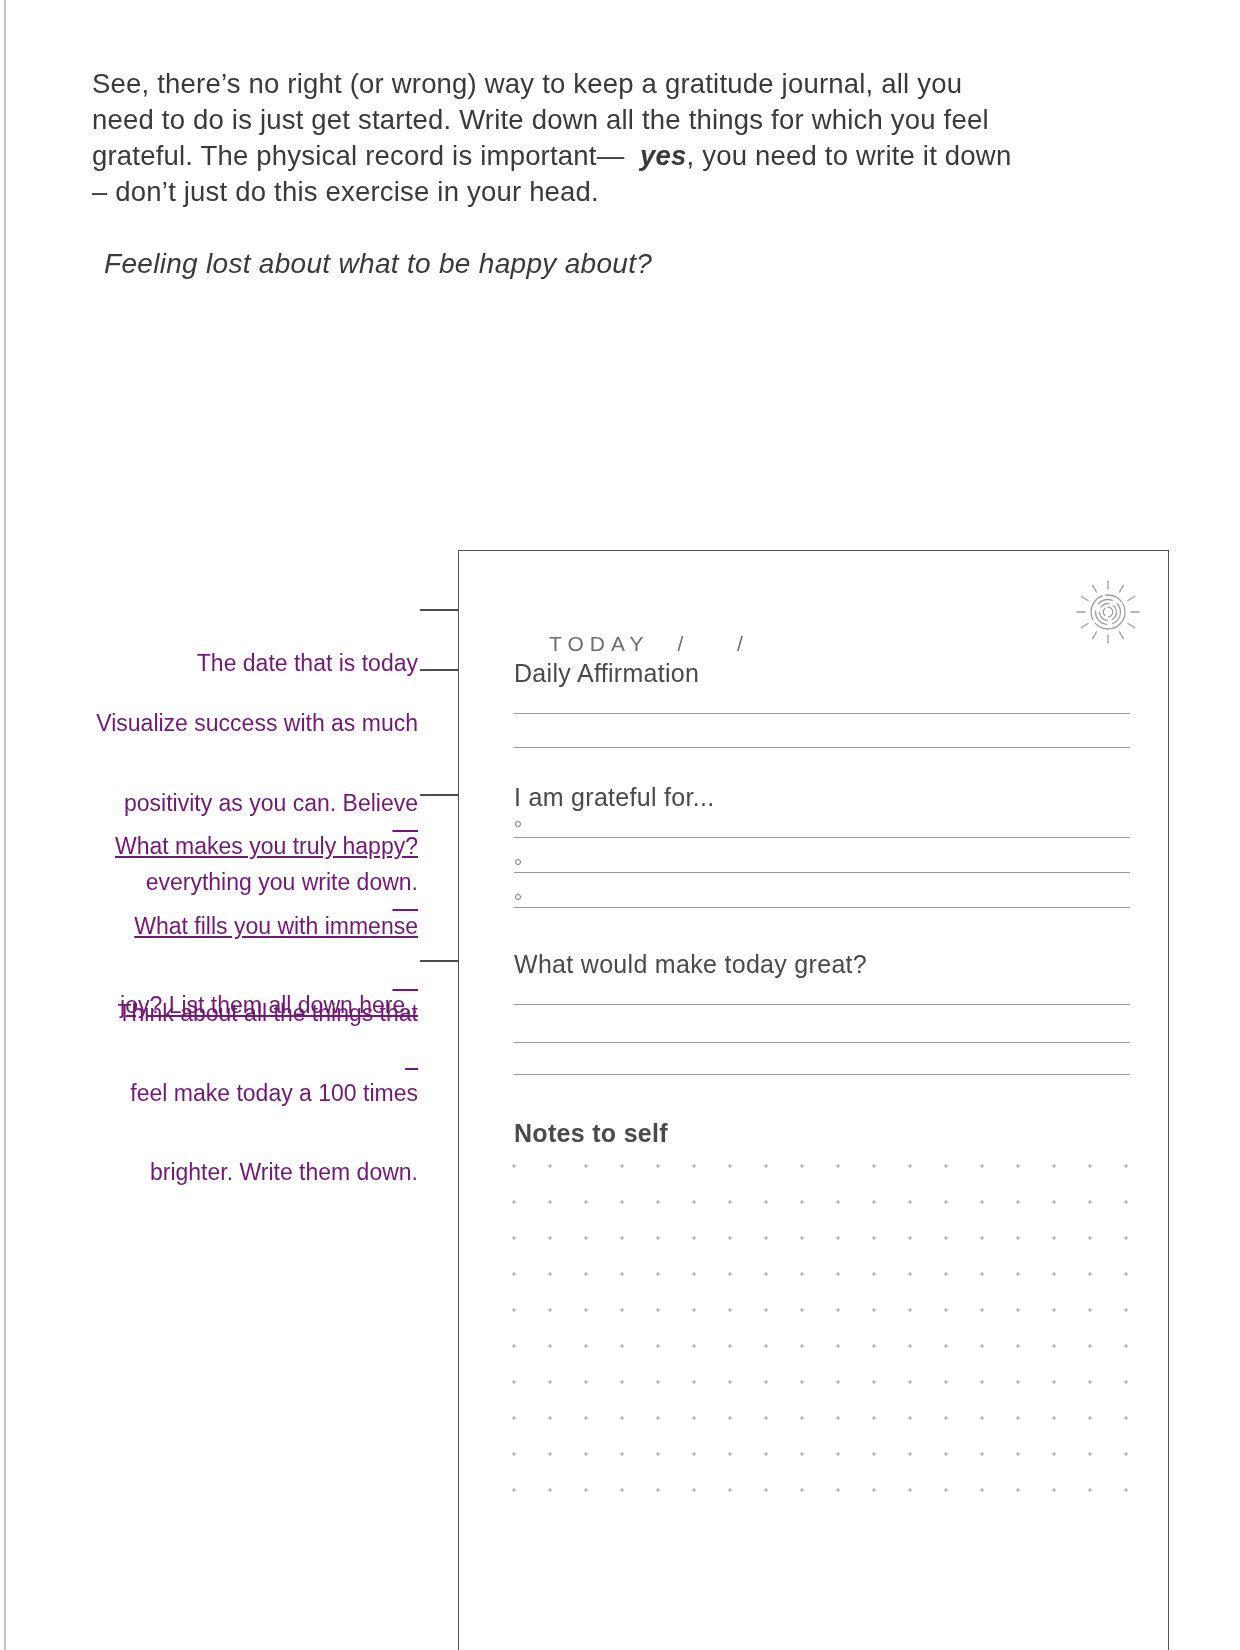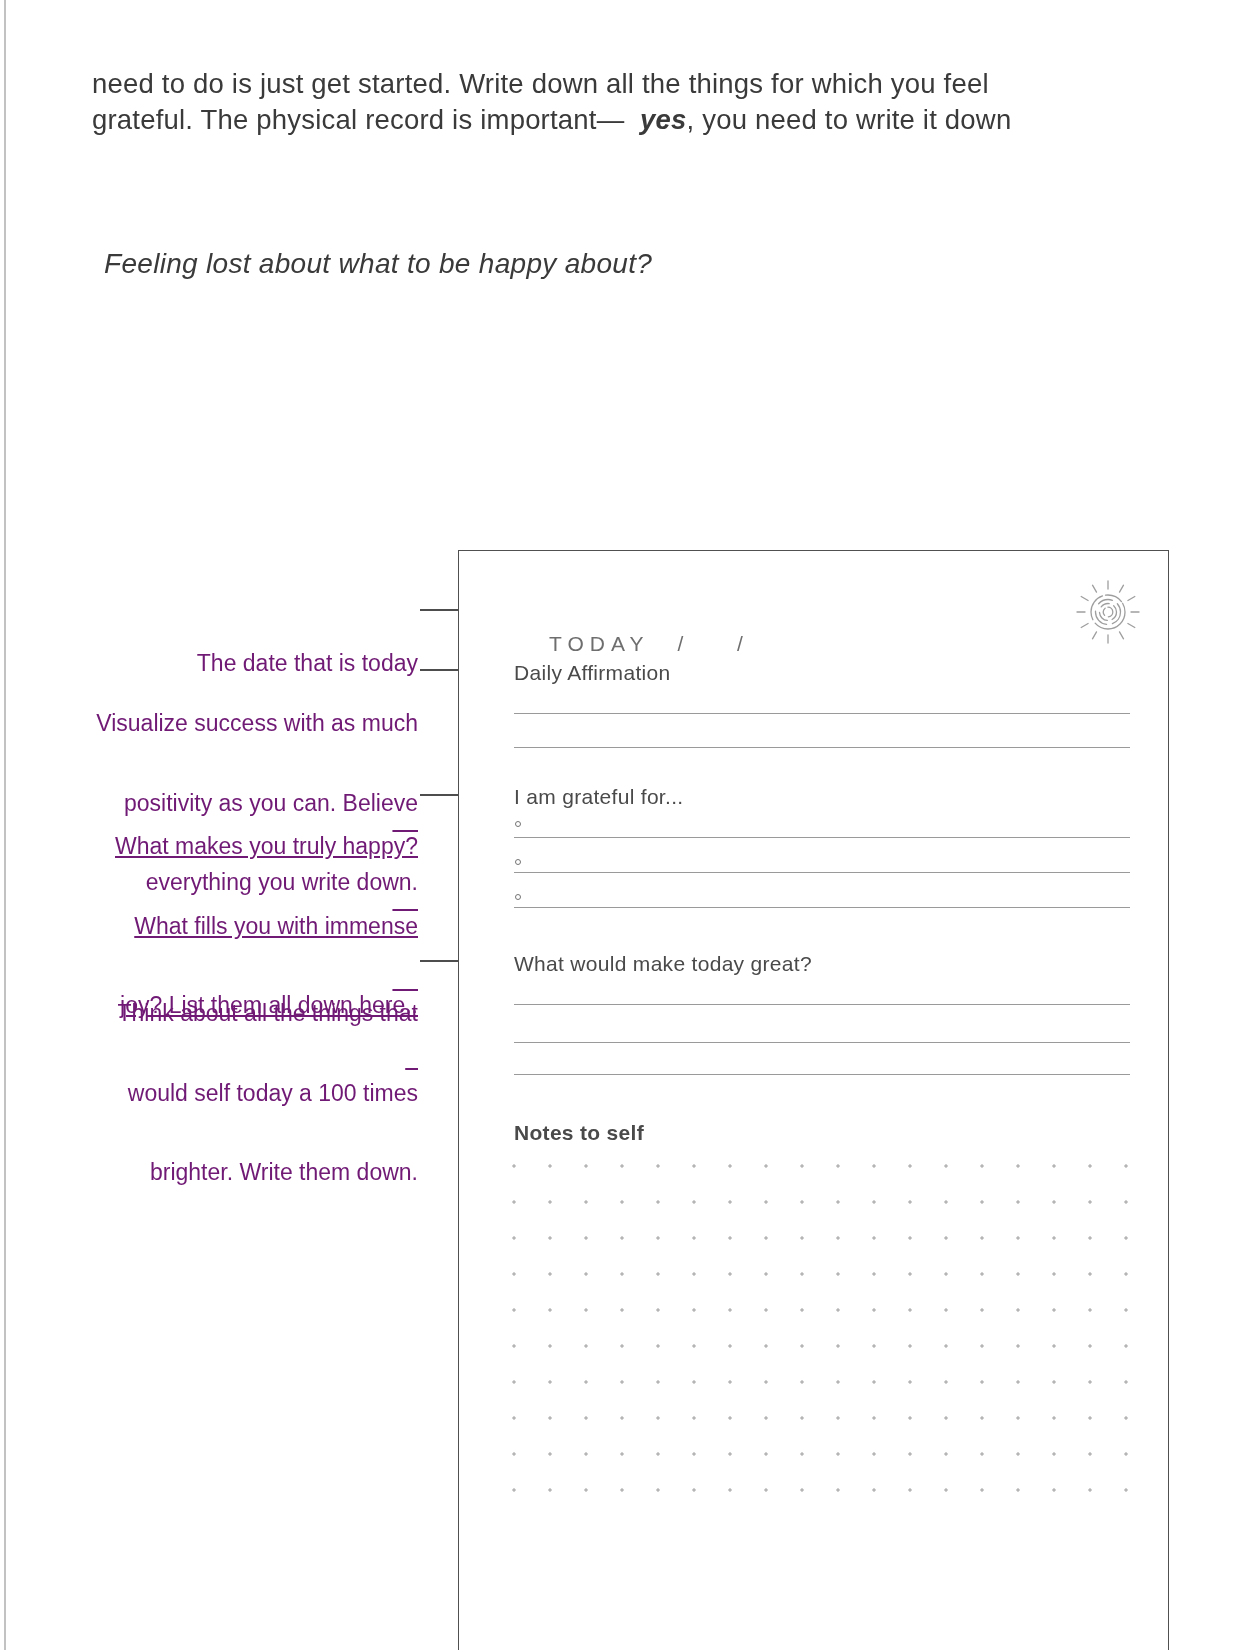--- a/index.html
+++ b/index.html
@@ -46,21 +46,21 @@
   .conn-2{top:669px;}
   .conn-3{top:794px;}
   .conn-4{top:960px;}
   
   .card{
     position:absolute;left:458px;top:550px;width:711px;height:1251px;
     border:1.5px solid #505050;background:#ffffff;box-sizing:border-box;
   }
   .card .label{
     position:absolute;left:55px;
-    font-size:21px;line-height:26px;color:#4a4a4a;white-space:pre;
+    font-size:25px;line-height:26px;color:#4a4a4a;white-space:pre;
     letter-spacing:0.3px;
   }
   .today-row{
     position:absolute;left:55px;top:48px;height:30px;
     font-size:21px;line-height:30px;color:#6e6e6e;white-space:pre;
   }
   .today-word{letter-spacing:6px;}
   .date-slashes{margin-left:28px;letter-spacing:14px;white-space:pre;color:#6e6e6e;}
   .lbl-affirmation{top:109px;}
   .lbl-grateful{top:233px;}
@@ -93,42 +93,44 @@
   .sun{position:absolute;left:613px;top:25px;width:72px;height:72px;}
 </style>
 </head>
 <body>
 
 <div id="page">
 
   <div class="edge-line"></div>
 
   <div class="intro">
+    <div class="ln">See, there’s no right (or wrong) way to keep a gratitude journal, all you</div>
     <div class="ln">need to do is just get started. Write down all the things for which you feel</div>
     <div class="ln"><span>grateful. The physical record is important—&nbsp; </span><span class="yes">yes</span><span>, you need to write it down</span></div>
+    <div class="ln">– don’t just do this exercise in your head.</div>
   </div>
 
   <div class="question">Feeling lost about what to be happy about?</div>
 
   <div class="annotation ann-1">
     <div>The date that is today</div>
   </div>
   <div class="annotation ann-2">
     <div>Visualize success with as much</div>
     <div>positivity as you can. Believe</div>
     <div>everything you write down.</div>
   </div>
   <div class="annotation ann-3">
     <div>What makes you truly happy?</div>
     <div>What fills you with immense</div>
     <div>joy? List them all down here..</div>
   </div>
   <div class="annotation ann-4">
     <div>Think about all the things that</div>
-    <div>would self today a 100 times</div>
+    <div>feel make today a 100 times</div>
     <div>brighter. Write them down.</div>
   </div>
 
   <div class="connector conn-1"></div>
   <div class="connector conn-2"></div>
   <div class="connector conn-3"></div>
   <div class="connector conn-4"></div>
 
   <div class="card">
 

